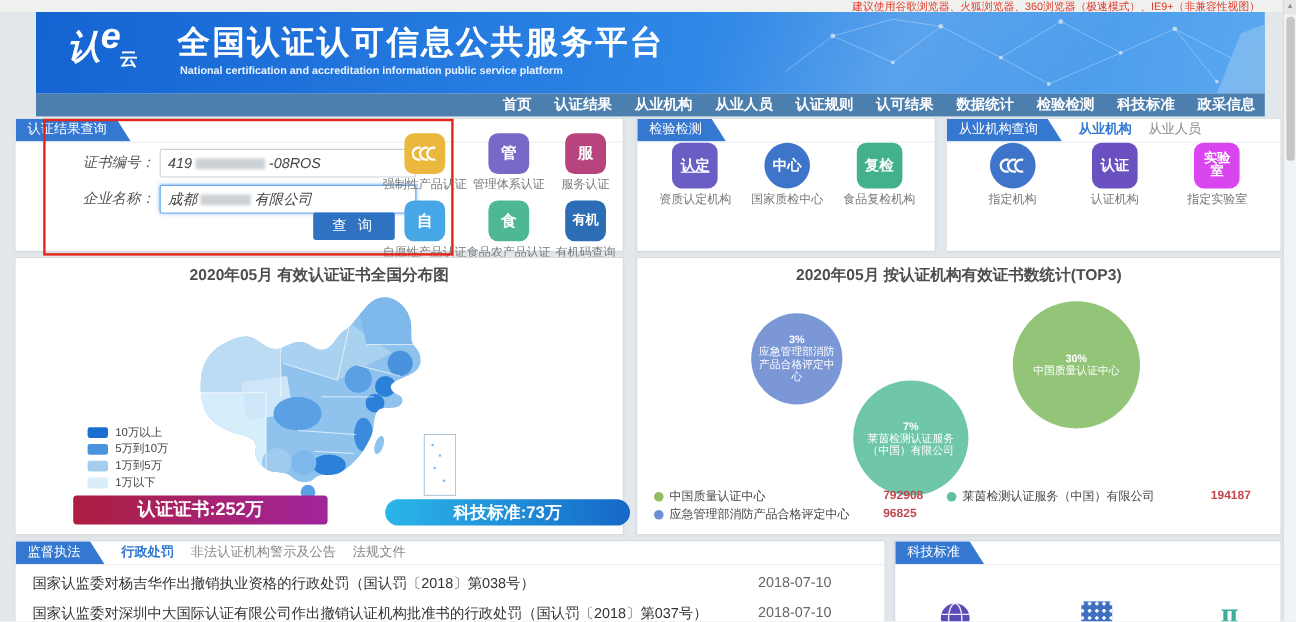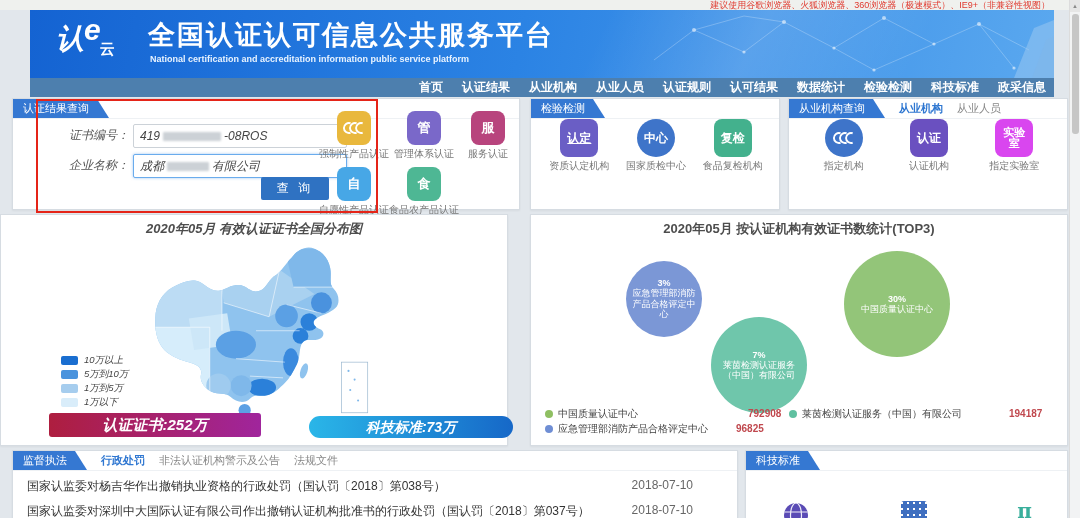--- a/index.html
+++ b/index.html
@@ -28,21 +28,21 @@
   .deco{position:absolute;right:0;top:0;height:68px;}
   
   .nav{position:absolute;left:30px;top:78px;width:1024px;height:19px;background:#4d7fae;
        display:flex;justify-content:flex-end;align-items:center;gap:19px;padding-right:8px;box-sizing:border-box;}
   .nav span{color:#fff;font-size:12px;font-weight:bold;white-space:nowrap;cursor:pointer;}
   
   .panel{position:absolute;background:#fff;border:1px solid #d6dce2;box-sizing:border-box;box-shadow:0 1px 2px rgba(0,0,0,.05);}
   .p-cert{left:12px;top:98px;width:508px;height:112px;}
   .p-inspect{left:530px;top:98px;width:250px;height:112px;}
   .p-agency{left:788px;top:98px;width:280px;height:112px;}
-  .p-map{left:0;top:214px;width:508px;height:232px;font-style:italic;}
+  .p-map{left:12px;top:214px;width:508px;height:232px;}
   .p-bubble{left:530px;top:214px;width:538px;height:232px;}
   .p-sup{left:12px;top:450px;width:726px;height:110px;}
   .p-tech{left:745px;top:450px;width:323px;height:110px;}
   .phead{height:19px;border-bottom:1px solid #eef1f4;display:flex;align-items:stretch;}
   .ptab{background:#3578d2;color:#fff;font-size:11px;line-height:19px;padding:0 20px 12px 10px;
         clip-path:polygon(0 0,calc(100% - 12px) 0,100% 100%,0 100%);white-space:nowrap;cursor:pointer;}
   .subtab{font-size:11px;line-height:19px;margin-left:14px;color:#888;white-space:nowrap;cursor:pointer;}
   .subtab.active{color:#2f77d1;font-weight:bold;}
   
   .frow{position:absolute;left:56px;font-size:12px;color:#555;white-space:nowrap;font-style:italic;}
@@ -189,20 +189,24 @@
         <div class="icon-badge bg-mag">服</div>
         <div class="icon-label">服务认证</div>
       </div>
       <div class="icon-item">
         <div class="icon-badge bg-lblue">自</div>
         <div class="icon-label">自愿性产品认证</div>
       </div>
       <div class="icon-item">
         <div class="icon-badge bg-green">食</div>
         <div class="icon-label">食品农产品认证</div>
+      </div>
+      <div class="icon-item">
+        <div class="icon-badge bg-dblue" style="font-size:11px;">有机</div>
+        <div class="icon-label">有机码查询</div>
       </div>
     </div>
   </div>
 
   <div class="panel p-inspect">
     <div class="phead">
       <div class="ptab">检验检测</div>
     </div>
     <div class="icon-grid g-inspect">
       <div class="icon-item">
@@ -323,21 +327,21 @@
       <span class="bname">莱茵检测认证服务（中国）有限公司</span>
     </div>
     <div class="bubble bub-green">
       <span class="pct">30%</span>
       <span class="bname">中国质量认证中心</span>
     </div>
     <div class="cleg" style="left:14px;top:192px;">
         <span class="dot dot-g"></span>
         <span>中国质量认证中心</span>
       </div>
-    <div class="cval" style="left:205px;top:193px;margin-left:12px;">792908</div>
+    <div class="cval" style="left:205px;top:193px;">792908</div>
     <div class="cleg" style="left:258px;top:192px;">
         <span class="dot dot-t"></span>
         <span>莱茵检测认证服务（中国）有限公司</span>
       </div>
     <div class="cval" style="left:478px;top:193px;">194187</div>
     <div class="cleg" style="left:14px;top:207px;">
         <span class="dot dot-b"></span>
         <span>应急管理部消防产品合格评定中心</span>
       </div>
     <div class="cval" style="left:205px;top:208px;">96825</div>

